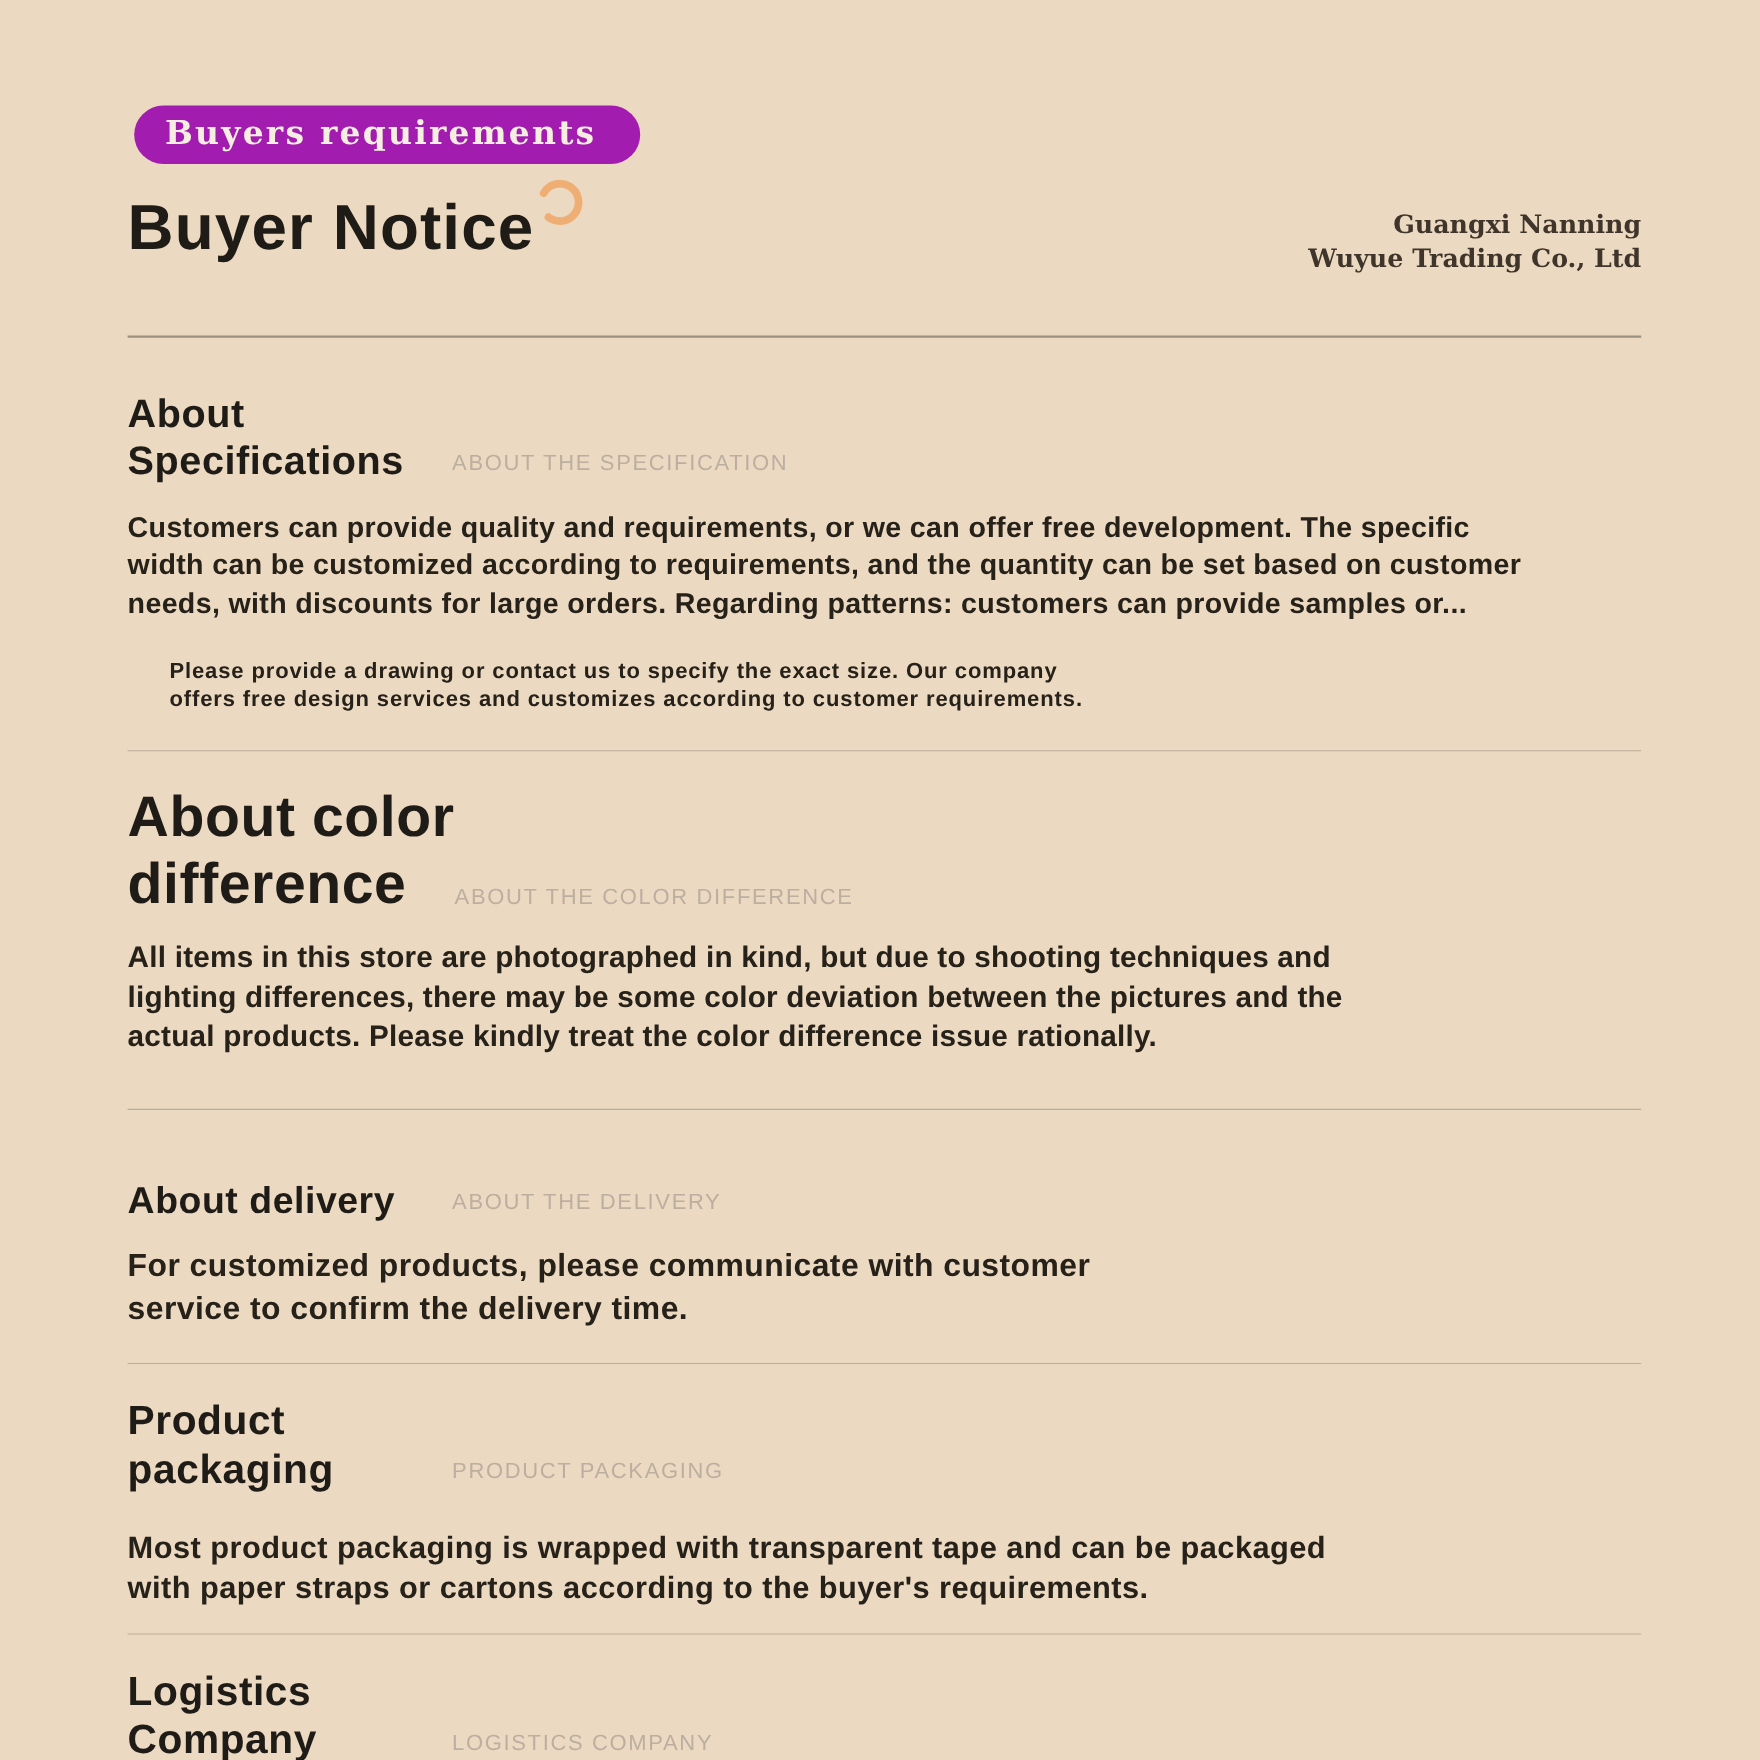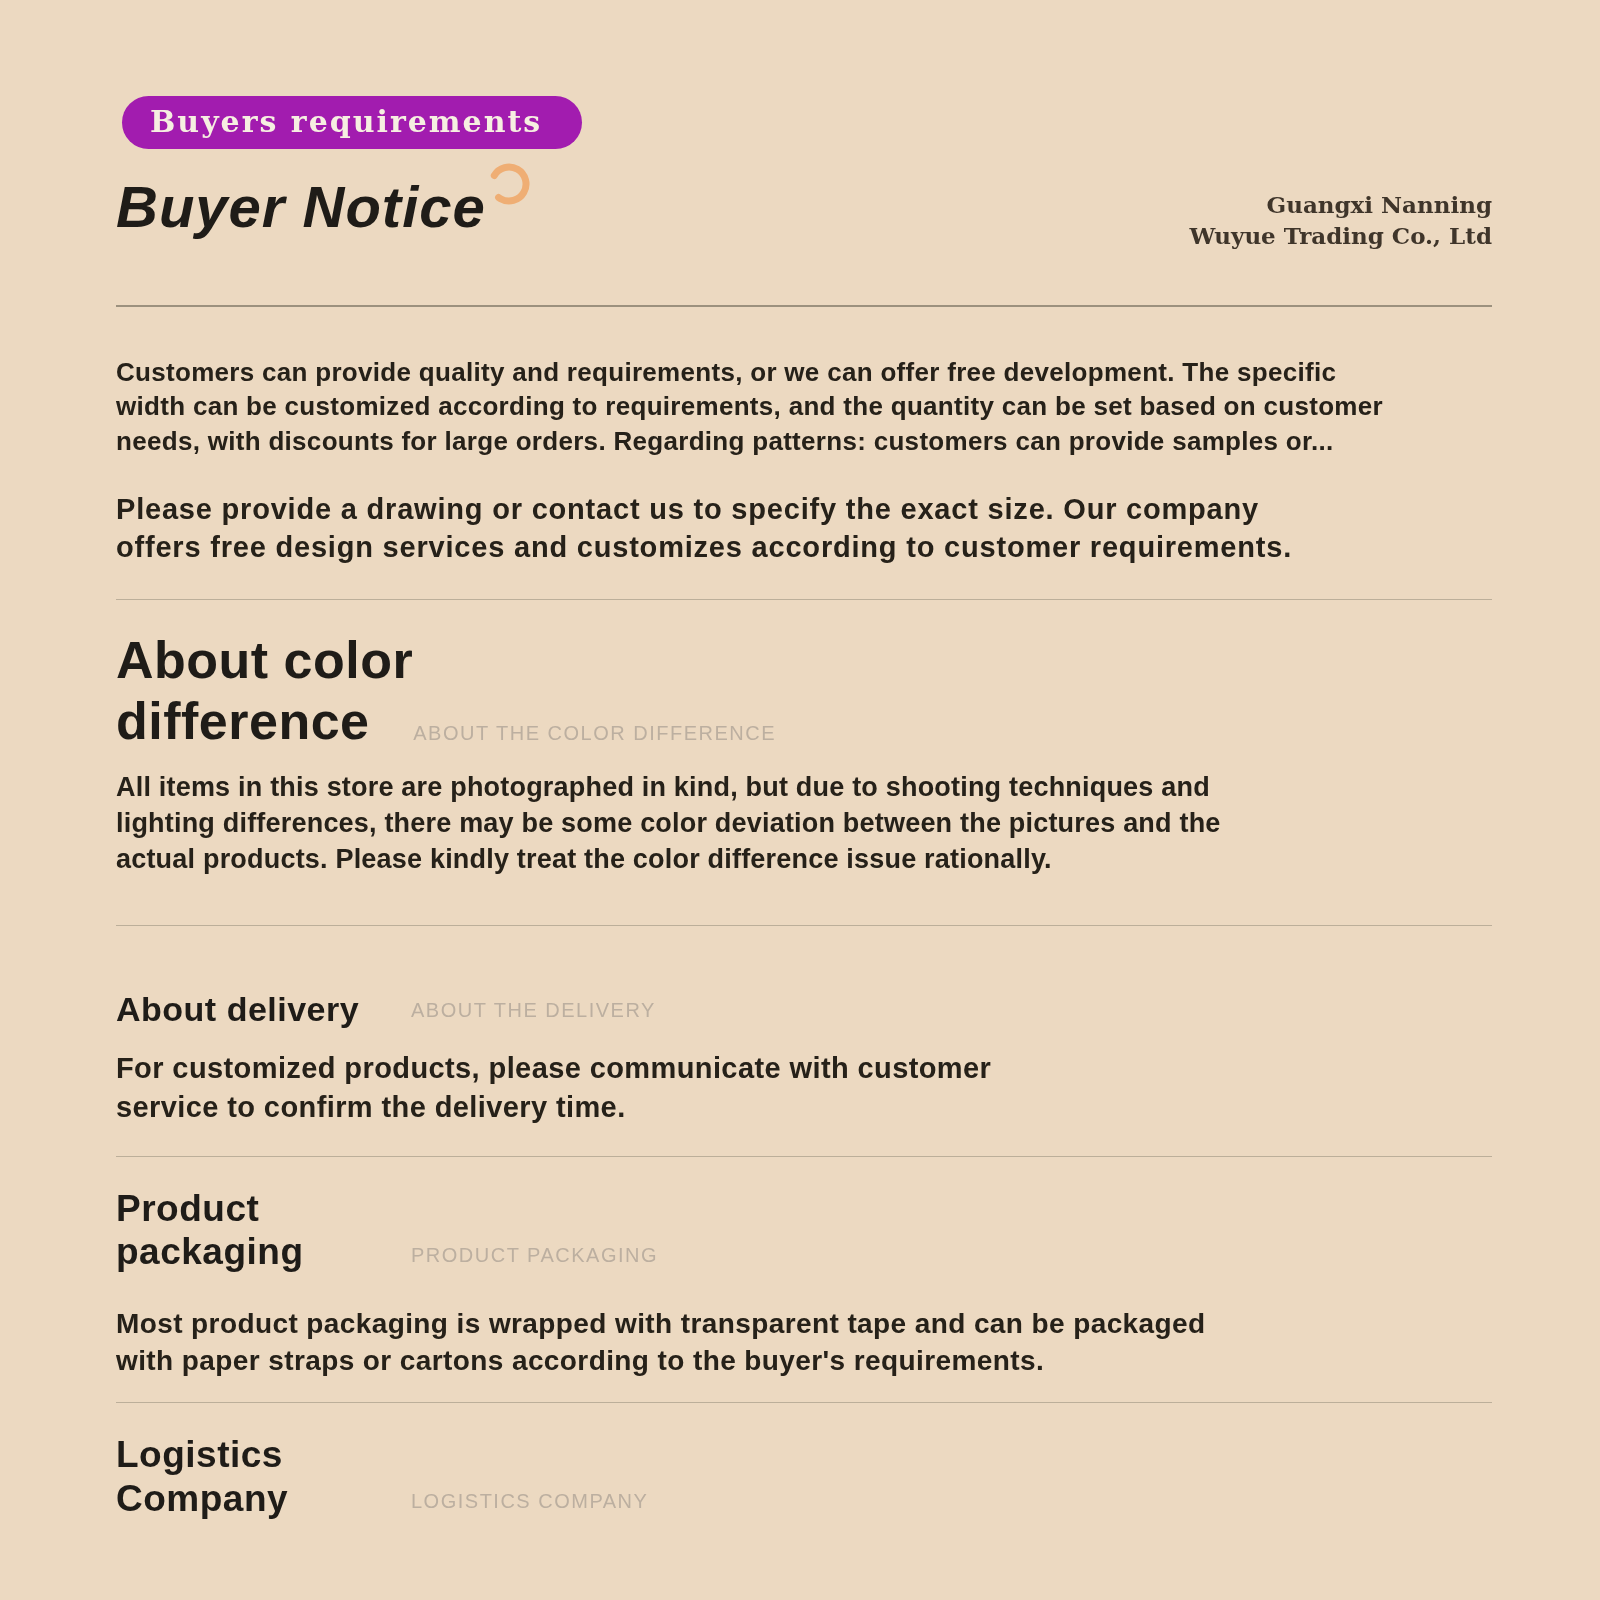--- a/index.html
+++ b/index.html
@@ -39,21 +39,20 @@
   
   .header-row {
     display: flex;
     justify-content: space-between;
     align-items: flex-start;
     margin-top: 26px;
   }
   .title-wrap {
     position: relative;
     display: inline-block;
-    font-style: italic;
   }
   .page-title {
     font-size: 58px;
     font-weight: 700;
     color: #1f1c18;
     letter-spacing: 1px;
     line-height: 1.1;
   }
   .ring {
     position: absolute;
@@ -102,21 +101,21 @@
   .body-text {
     font-weight: 700;
     color: #262119;
     line-height: 1.32;
   }
 
   
   .s1 .section-heading { font-size: 36px; }
   .s1 { margin-top: 48px; }
   .s1-p1 { margin-top: 22px; font-size: 26px; letter-spacing: 0.3px; }
-  .s1-p2 { margin-top: 32px; font-size: 29px; letter-spacing: 0.8px; }
+  .s1-p2 { margin-top: 32px; font-size: 20px; letter-spacing: 0.8px; margin-left: 38px; }
   .div2 { margin-top: 32px; }
 
   .s2 { margin-top: 30px; }
   .s2 .section-heading { font-size: 52px; }
   .s2-p { margin-top: 18px; font-size: 27px; letter-spacing: 0.2px; }
   .div3 { margin-top: 48px; }
 
   .s3 { margin-top: 63px; }
   .s3 .section-heading { font-size: 34px; }
   .s3-p { margin-top: 20px; font-size: 29px; letter-spacing: 0.4px; }
@@ -146,20 +145,25 @@
         </svg>
       </div>
       <div class="company pre">Guangxi Nanning
 Wuyue Trading Co., Ltd</div>
     </div>
 
     <div class="divider" style="margin-top:54px;"></div>
 
     
     <div class="section s1">
+      <div class="section-head">
+        <div class="section-heading pre">About
+Specifications</div>
+        <div class="caption">ABOUT THE SPECIFICATION</div>
+      </div>
       <div class="body-text pre s1-p1">Customers can provide quality and requirements, or we can offer free development. The specific
 width can be customized according to requirements, and the quantity can be set based on customer
 needs, with discounts for large orders. Regarding patterns: customers can provide samples or...</div>
       <div class="body-text pre s1-p2">Please provide a drawing or contact us to specify the exact size. Our company
 offers free design services and customizes according to customer requirements.</div>
     </div>
 
     <div class="divider soft div2"></div>
 
     

